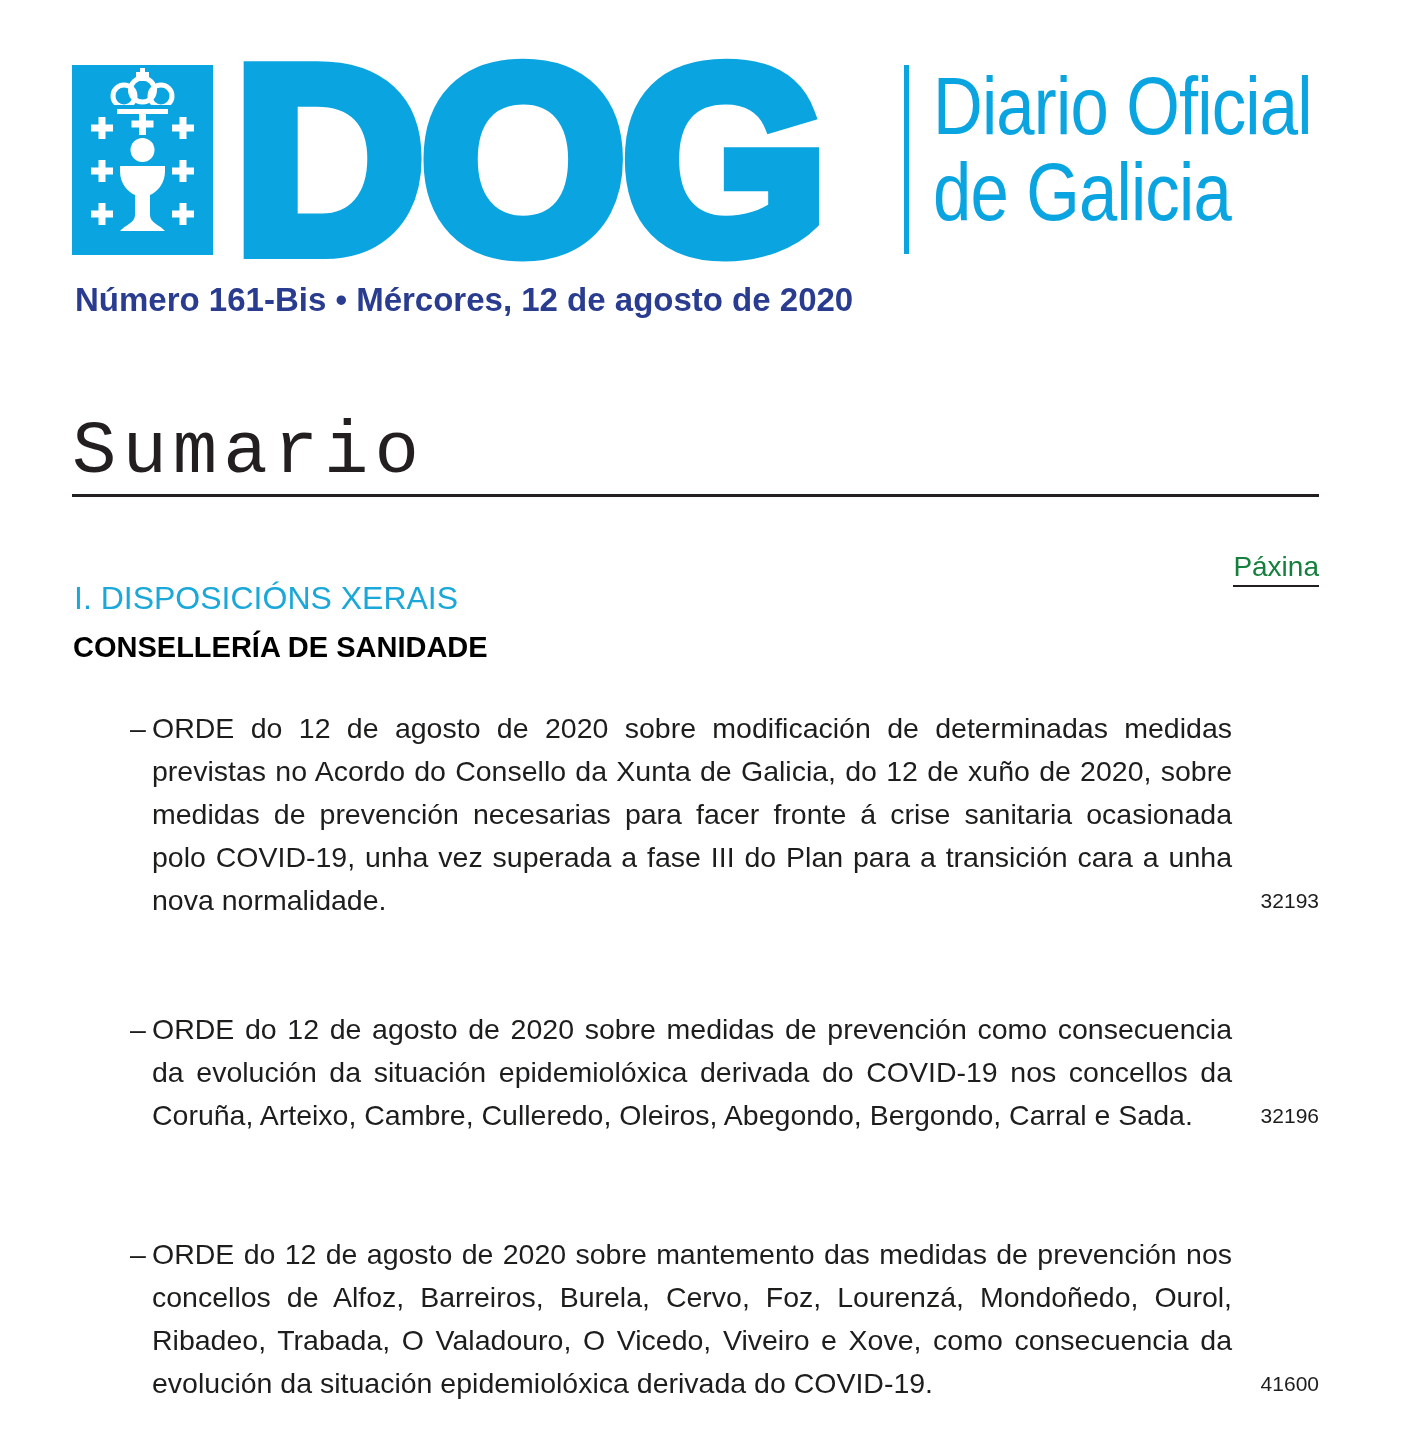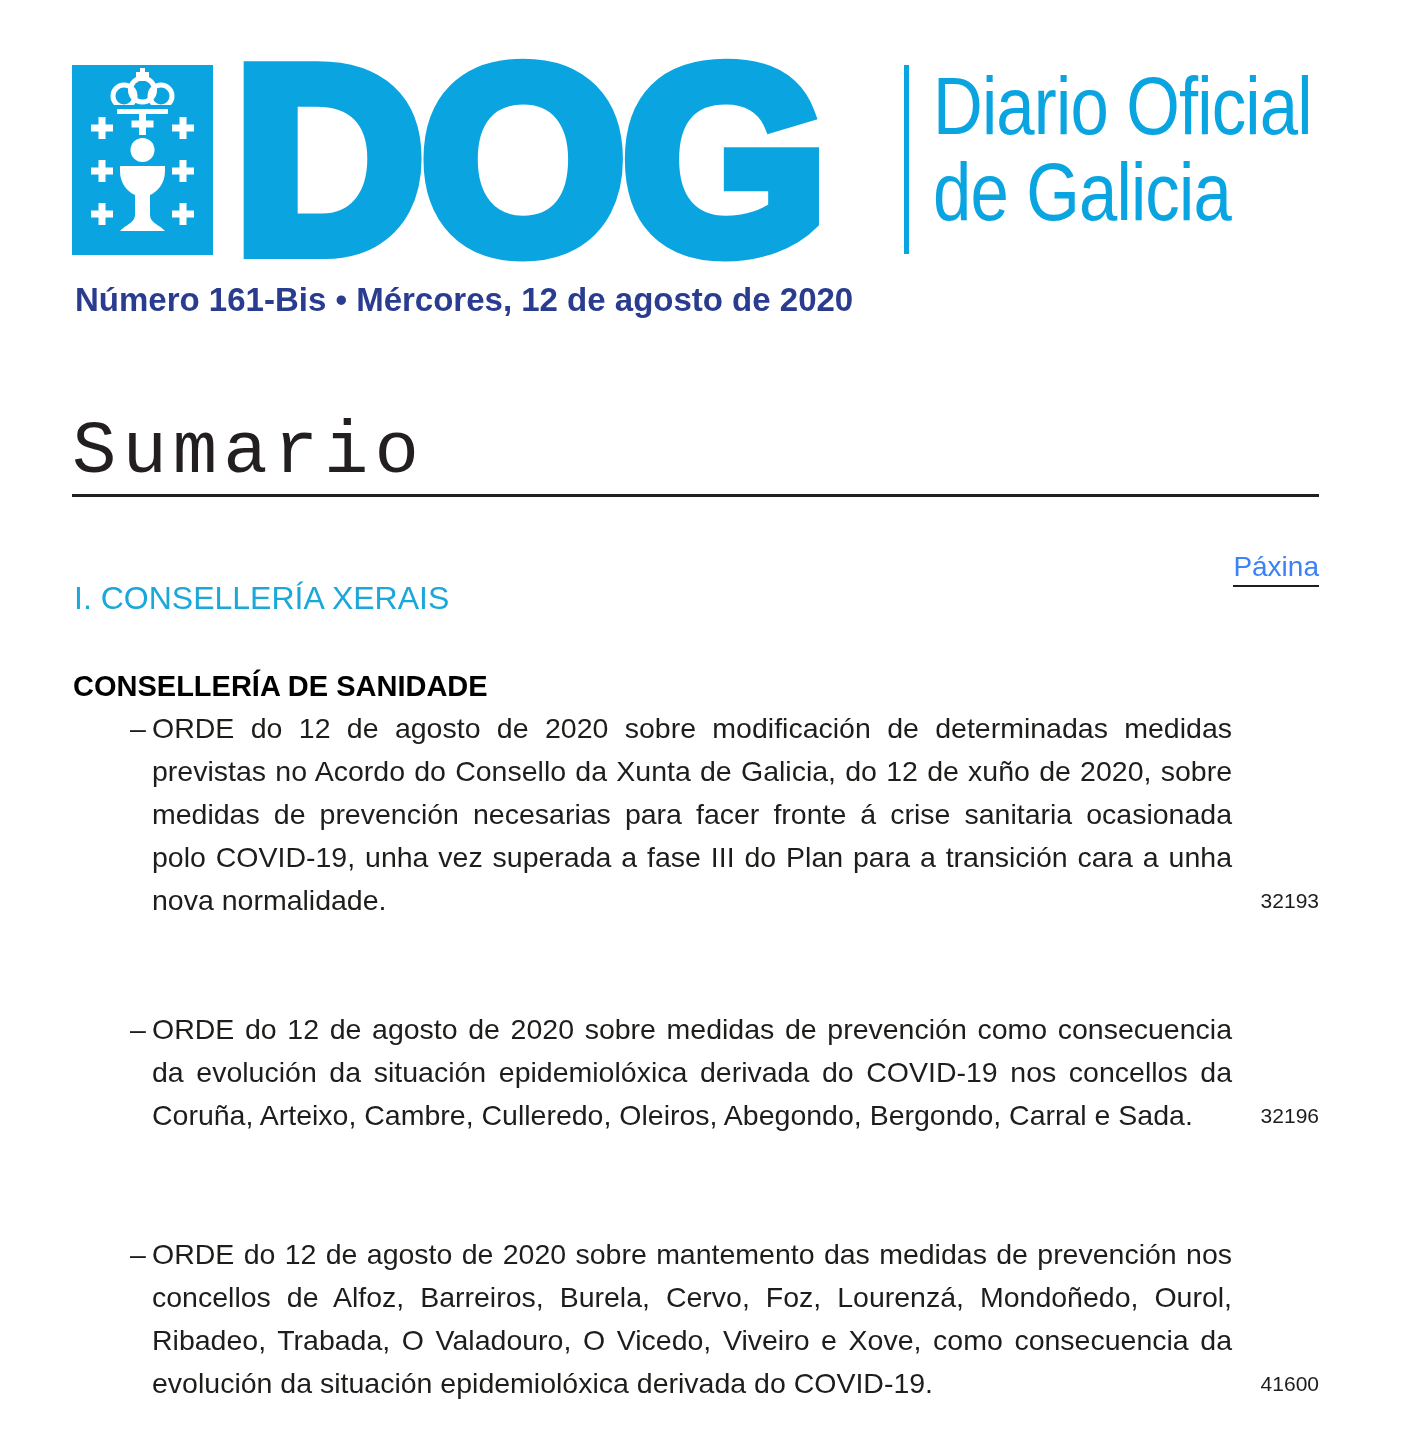--- a/index.html
+++ b/index.html
@@ -26,29 +26,29 @@
   }
   
   .sumario-title{
     position:absolute;left:72px;top:410px;
     font-family:Liberation Mono, monospace;font-size:74px;letter-spacing:6px;color:#231f20;
     white-space:nowrap;
   }
   .sumario-rule{position:absolute;left:72px;top:494px;width:1247px;height:3px;background:#231f20;}
   .paxina-label{
     position:absolute;right:105px;top:551px;
-    font-size:28px;color:#3b82f6;border-bottom:2px solid #231f20;padding-bottom:2px;
+    font-size:28px;color:#15803d;border-bottom:2px solid #231f20;padding-bottom:2px;
   }
   .section-heading{
     position:absolute;left:74px;top:580px;
     font-size:32px;color:#1aa7d9;white-space:nowrap;
   }
   .org-heading{
     position:absolute;left:73px;top:631px;
-    font-size:29px;font-weight:bold;color:#000000;white-space:nowrap;margin-top:39px;
+    font-size:29px;font-weight:bold;color:#000000;white-space:nowrap;
   }
   
   .toc{position:absolute;left:130px;top:703px;width:1189px;}
   .toc-entry{position:relative;padding-left:18px;}
   .toc-entry.gap-a{margin-bottom:86px;}
   .toc-entry.gap-b{margin-bottom:96px;}
   .entry-dash{
     position:absolute;left:0;top:0;width:18px;
     font-size:28.5px;line-height:43px;color:#1d1d1b;
   }
@@ -112,21 +112,21 @@
     <div>de Galicia</div>
   </div>
 
   <div class="issue-line">Número 161-Bis • Mércores, 12 de agosto de 2020</div>
 
   <div class="sumario-title">Sumario</div>
   <div class="sumario-rule"></div>
 
   <div class="paxina-label">Páxina</div>
 
-  <div class="section-heading">I. CONSELLERÍA XERAIS</div>
+  <div class="section-heading">I. DISPOSICIÓNS XERAIS</div>
   <div class="org-heading">CONSELLERÍA DE SANIDADE</div>
 
   <div class="toc">
 
     <div class="toc-entry gap-a">
       <span class="entry-dash">–</span>
       <p class="entry-text">ORDE do 12 de agosto de 2020 sobre modificación de determinadas medidas previstas no Acordo do Consello da Xunta de Galicia, do 12 de xuño de 2020, sobre medidas de prevención necesarias para facer fronte á crise sanitaria ocasionada polo COVID-19, unha vez superada a fase III do Plan para a transición cara a unha nova normalidade.</p>
       <span class="entry-page">32193</span>
     </div>
 

